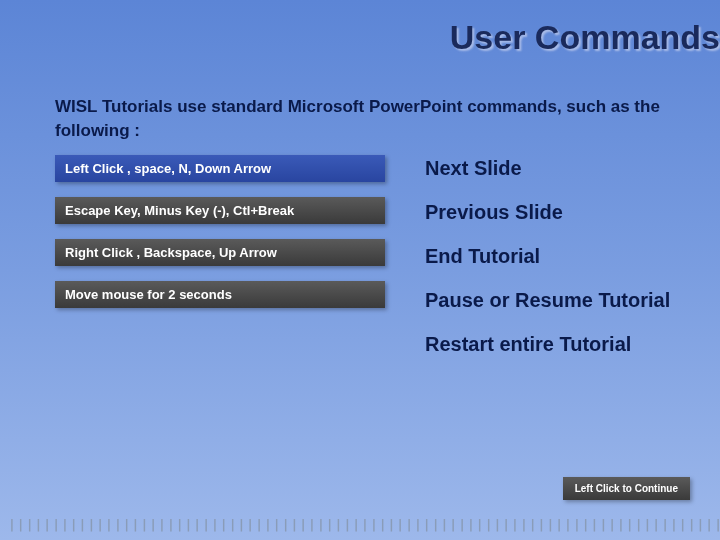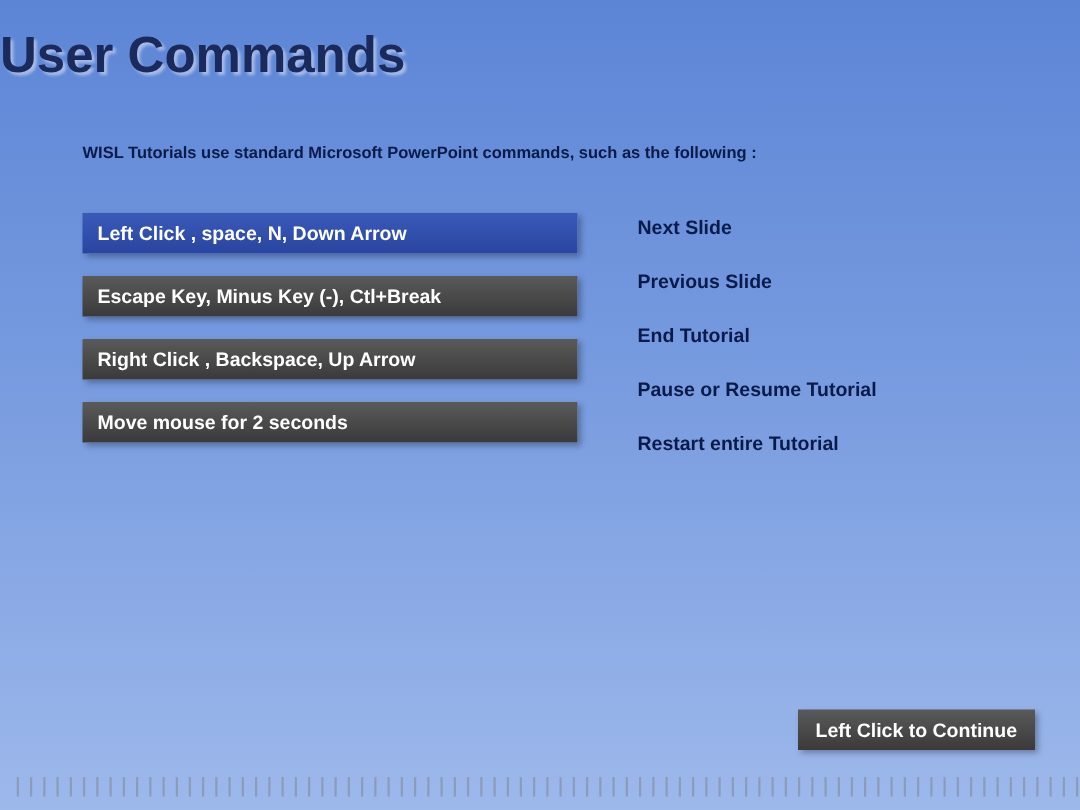--- a/index.html
+++ b/index.html
@@ -5,37 +5,37 @@
     * { margin: 0; padding: 0; box-sizing: border-box; }
     body {
       width: 720px;
       height: 540px;
       background: linear-gradient(to bottom, #5c85d6 0%, #7a9de0 50%, #9db8eb 100%);
       font-family: Arial, Helvetica, sans-serif;
       position: relative;
       overflow: hidden;
     }
     .title {
-      text-align: left;
+      text-align: right;
       font-size: 34px;
       font-weight: bold;
       color: #1a2a5c;
       text-shadow: 2px 2px 2px rgba(200,210,240,0.7);
       padding-top: 18px;
     }
     .intro {
       color: #0a1a4a;
       font-weight: bold;
-      font-size: 11px;
+      font-size: 17px;
       margin: 38px 50px 0 55px;
       line-height: 1.4;
     }
     .content {
       display: flex;
-      margin-top: 32px;
+      margin-top: 12px;
       padding: 0 40px 0 55px;
     }
     .commands {
       width: 330px;
       display: flex;
       flex-direction: column;
       gap: 15px;
     }
     .cmd {
       background: linear-gradient(to bottom, #5a5a5a, #3a3a3a);
@@ -49,31 +49,31 @@
       background: linear-gradient(to bottom, #3a5ab8, #2945a0);
     }
     .descriptions {
       flex: 1;
       padding-left: 40px;
       padding-top: 2px;
     }
     .desc {
       color: #0a1a4a;
       font-weight: bold;
-      font-size: 13px;
+      font-size: 20px;
       margin-bottom: 21px;
     }
     .footer-btn {
       position: absolute;
       right: 30px;
       bottom: 40px;
       background: linear-gradient(to bottom, #5a5a5a, #3a3a3a);
       color: #fff;
       font-weight: bold;
-      font-size: 13px;
+      font-size: 10px;
       padding: 6px 12px;
       box-shadow: 2px 2px 4px rgba(0,0,0,0.3);
     }
     .footer-bar {
       position: absolute;
       bottom: 8px;
       left: 8px;
       right: 8px;
       display: flex;
       align-items: center;

